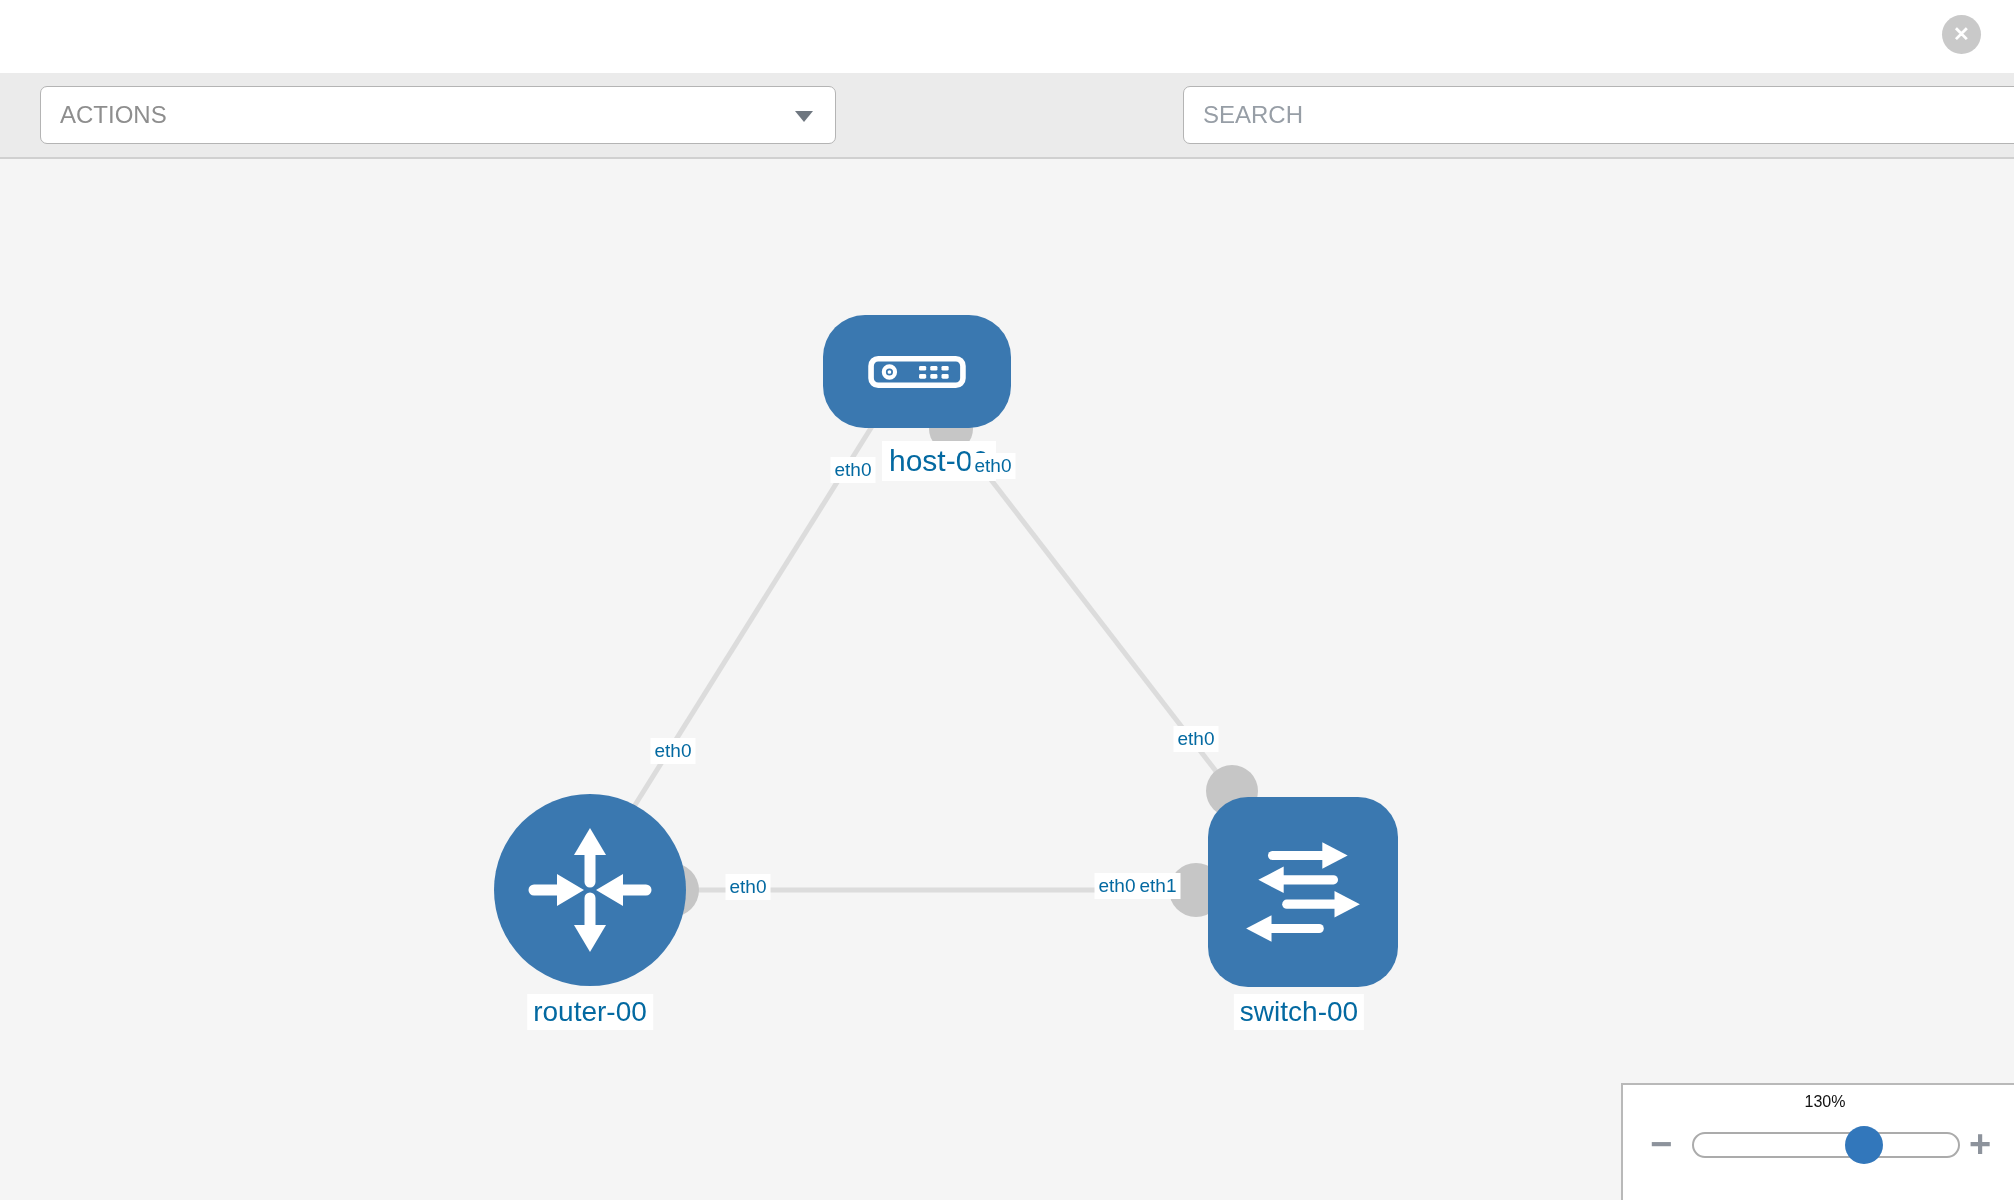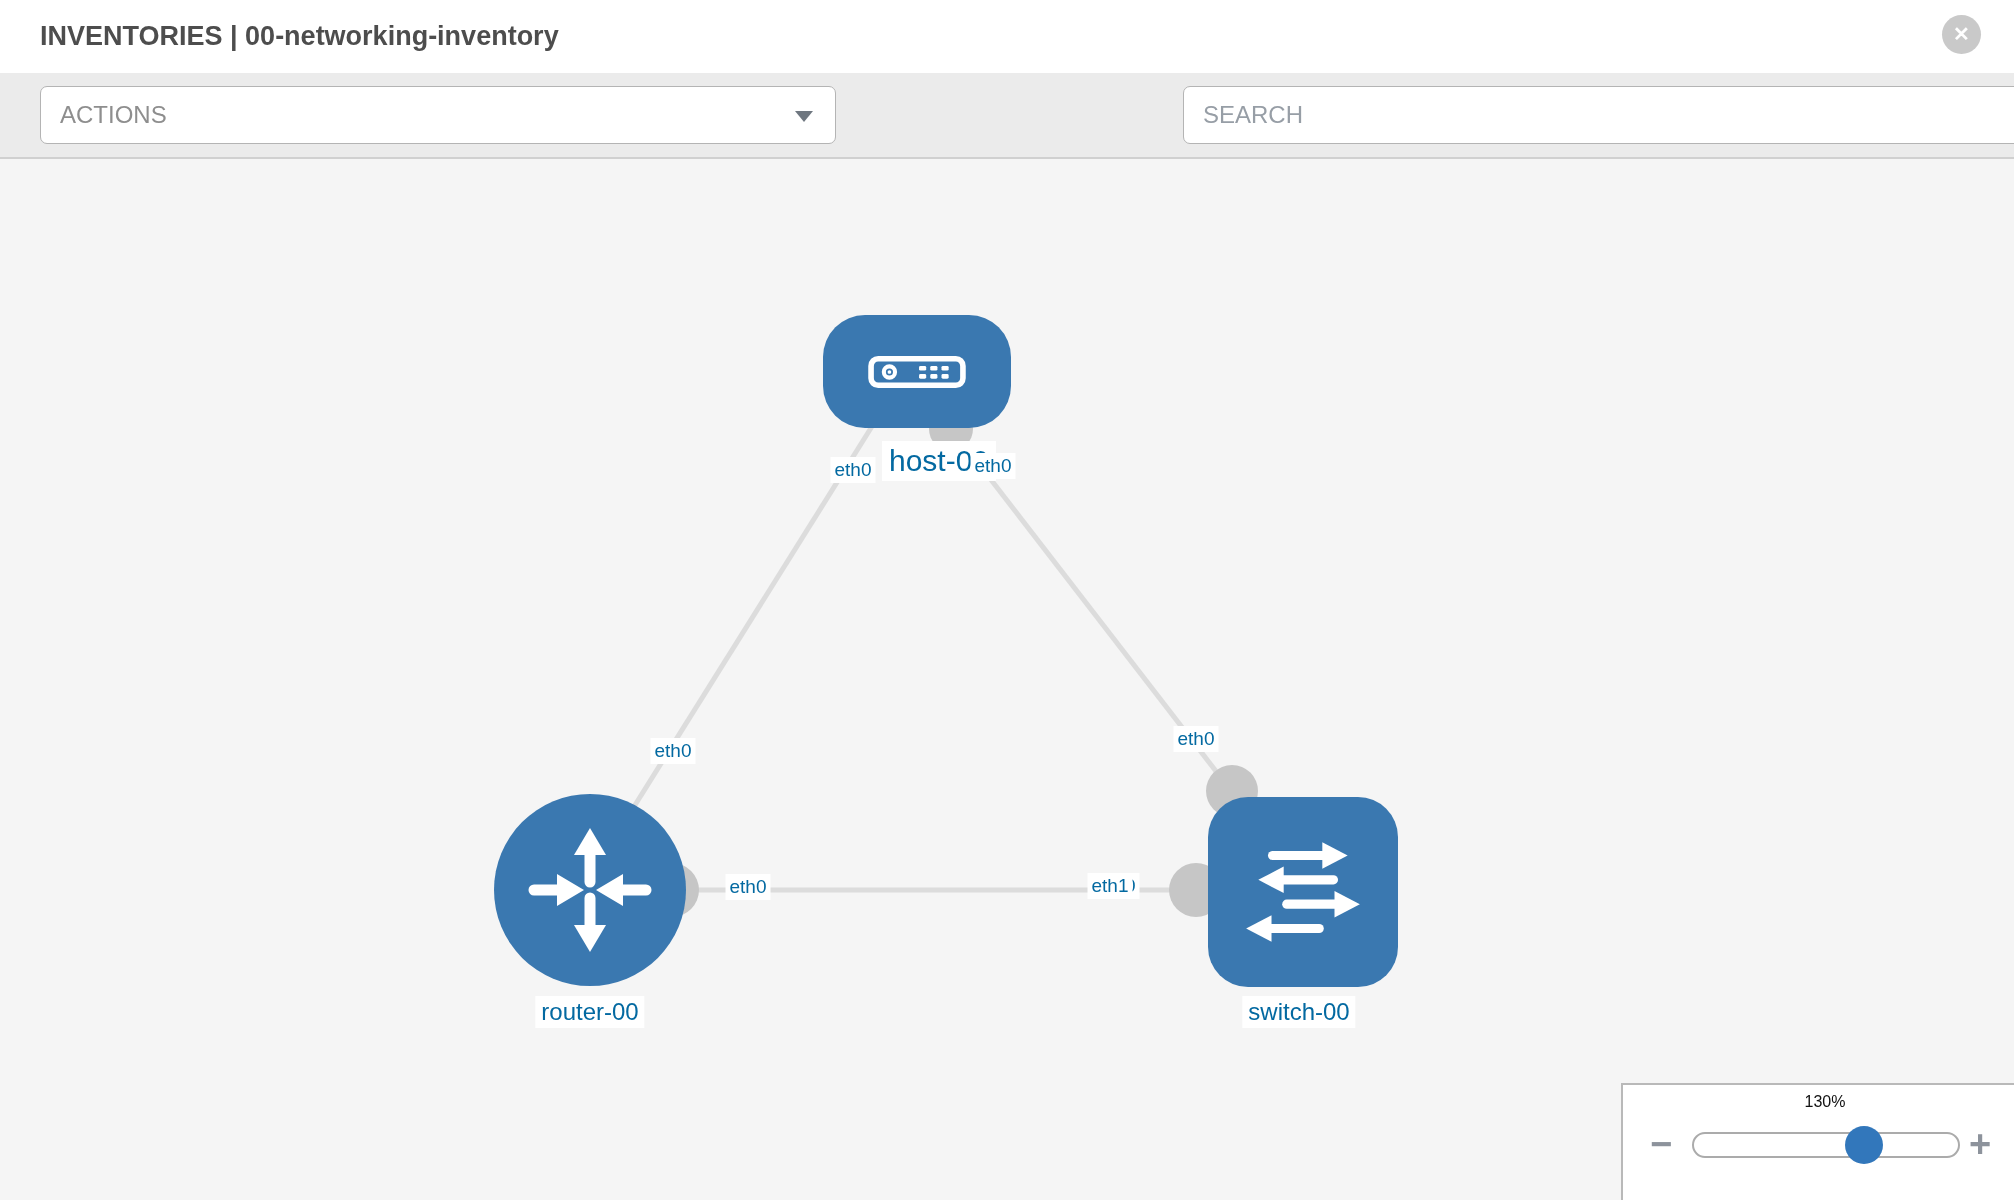--- a/index.html
+++ b/index.html
@@ -34,21 +34,21 @@
   .canvas { position:absolute; left:0; top:160px; width:2014px; height:1040px; background:#f5f5f5; }
   .links-svg { position:absolute; left:0; top:0; width:2014px; height:1200px; z-index:1; pointer-events:none; }
   .connector { position:absolute; border-radius:50%; background:#c6c6c6; z-index:2; }
   .node { position:absolute; background:#3a78b0; z-index:3; display:flex; align-items:center; justify-content:center; cursor:pointer; }
   .node-host   { left:823px;  top:315px; width:188px; height:113px; border-radius:42px; }
   .node-router { left:494px;  top:794px; width:192px; height:192px; border-radius:50%; }
   .node-switch { left:1208px; top:797px; width:190px; height:190px; border-radius:40px; }
   .nlabel { position:absolute; transform:translate(-50%,-50%); background:#ffffff; color:#0369a1;
             white-space:nowrap; z-index:4; }
   .nlabel.big   { font-size:30px; padding:3px 7px; }
-  .nlabel.node-name { font-size:24px; padding:2px 6px; }
+  .nlabel.node-name { font-size:28px; padding:2px 6px; }
   .nlabel.iface { font-size:19px; padding:2px 4px; }
   .iface-front { z-index:5; }
 
   
   .zoom-panel { position:absolute; left:1621px; top:1083px; width:500px; height:210px; background:#ffffff;
                 border:2px solid #b9b9b9; z-index:6; }
   .zoom-level { position:absolute; left:202px; top:8px; transform:translateX(-50%); font-size:16px; color:#111111; }
   .zoom-minus, .zoom-plus { position:absolute; background:none; border:none; font-size:38px; font-weight:bold;
                             color:#8d939c; cursor:pointer; line-height:38px; }
   .zoom-minus { left:27px;  top:40px; }
@@ -57,21 +57,20 @@
                 border-radius:13px; background:#ffffff; cursor:pointer; }
   .zoom-thumb { position:absolute; left:222px; top:41px; width:38px; height:38px; border-radius:50%;
                 background:#3277bb; cursor:grab; }
 </style>
 </head>
 <body>
 
 <div class="app">
 
   <div class="header">
-    <span class="page-title">INVENTORIES | 00-networking-inventory</span>
     <button class="close-btn">✕</button>
   </div>
 
   <div class="toolbar">
     <div class="dropdown dd-actions">
       <span class="dd-label">ACTIONS</span>
       <span class="caret"></span>
     </div>
 
     <button class="tool-btn btn-wrench">
@@ -157,21 +156,21 @@
   <span class="nlabel big" style="left:939px; top:461px;">host-00</span>
   <span class="nlabel node-name" style="left:590px; top:1012px;">router-00</span>
   <span class="nlabel node-name" style="left:1265px; top:1012px;margin-left:34px;">switch-00</span>
 
   <span class="nlabel iface" style="left:853px;  top:470px;">eth0</span>
   <span class="nlabel iface" style="left:993px;  top:466px;">eth0</span>
   <span class="nlabel iface" style="left:673px;  top:751px;">eth0</span>
   <span class="nlabel iface" style="left:1196px; top:739px;">eth0</span>
   <span class="nlabel iface" style="left:748px;  top:887px;">eth0</span>
   <span class="nlabel iface" style="left:1117px; top:886px;">eth0</span>
-  <span class="nlabel iface iface-front" style="left:1110px; top:886px;">eth1</span>
+  <span class="nlabel iface iface-front" style="left:1158px; top:886px;">eth1</span>
 
   <div class="zoom-panel">
     <span class="zoom-level">130%</span>
     <button class="zoom-minus">−</button>
     <div class="zoom-track"></div>
     <div class="zoom-thumb"></div>
     <button class="zoom-plus">+</button>
   </div>
 
 </div>

